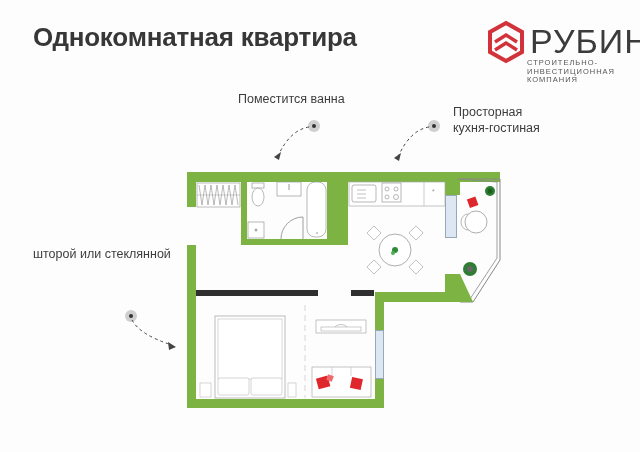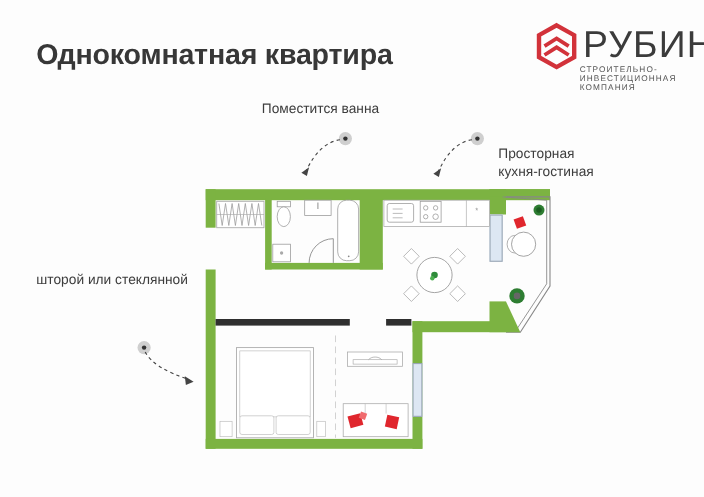--- a/index.html
+++ b/index.html
@@ -1,18 +1,18 @@
 <!DOCTYPE html>
 <html><head>
 <meta charset="utf-8">
 <style>
   html,body{margin:0;padding:0;}
   body{width:640px;height:452px;background:#fdfdfd;position:relative;overflow:hidden;font-family:"Liberation Sans","DejaVu Sans",sans-serif;color:#3a3a3a;}
   .abs{position:absolute;}
-  .title{left:33px;top:22px;font-size:26px;font-weight:700;color:#373737;letter-spacing:-0.2px;white-space:nowrap;margin-top:12px;}
+  .title{left:33px;top:22px;font-size:26px;font-weight:700;color:#373737;letter-spacing:-0.2px;white-space:nowrap;}
   .logo-name{left:530px;top:22px;font-size:34px;color:#3b3b3b;letter-spacing:1px;font-weight:400;}
   .logo-sub{left:527px;top:59px;font-size:7.5px;line-height:8.6px;color:#555;letter-spacing:1px;white-space:nowrap;}
   .note{font-size:12.5px;line-height:16px;color:#3d3d3d;white-space:nowrap;}
   .wall{background:#7cb342;}
   .dark{background:#2f2f2f;}
   .glass{background:#dde7f3;border:1px solid #9aa7b5;box-sizing:border-box;}
   .pin{width:12px;height:12px;border-radius:50%;background:#cfcfcf;}
   .pin::after{content:"";position:absolute;left:4px;top:4px;width:4px;height:4px;border-radius:50%;background:#333;}
   svg{position:absolute;left:0;top:0;}
 </style>
@@ -31,21 +31,21 @@
 <div class="abs logo-name">РУБИН</div>
 <div class="abs logo-sub">
   <div>СТРОИТЕЛЬНО-</div>
   <div>ИНВЕСТИЦИОННАЯ</div>
   <div>КОМПАНИЯ</div>
 </div>
 
 <div class="abs note" style="left:238px;top:91px;">
   <div>Поместится ванна</div>
 </div>
-<div class="abs note" style="left:453px;top:104px;margin-top:28px;">
+<div class="abs note" style="left:453px;top:104px;">
   <div>Просторная</div>
   <div>кухня-гостиная</div>
 </div>
 <div class="abs note" style="left:33px;top:246px;">
   <div>шторой или стеклянной</div>
 </div>
 
 <div class="abs pin" style="left:308px;top:120px;"></div>
 <div class="abs pin" style="left:428px;top:120px;"></div>
 <div class="abs pin" style="left:125px;top:310px;"></div>

